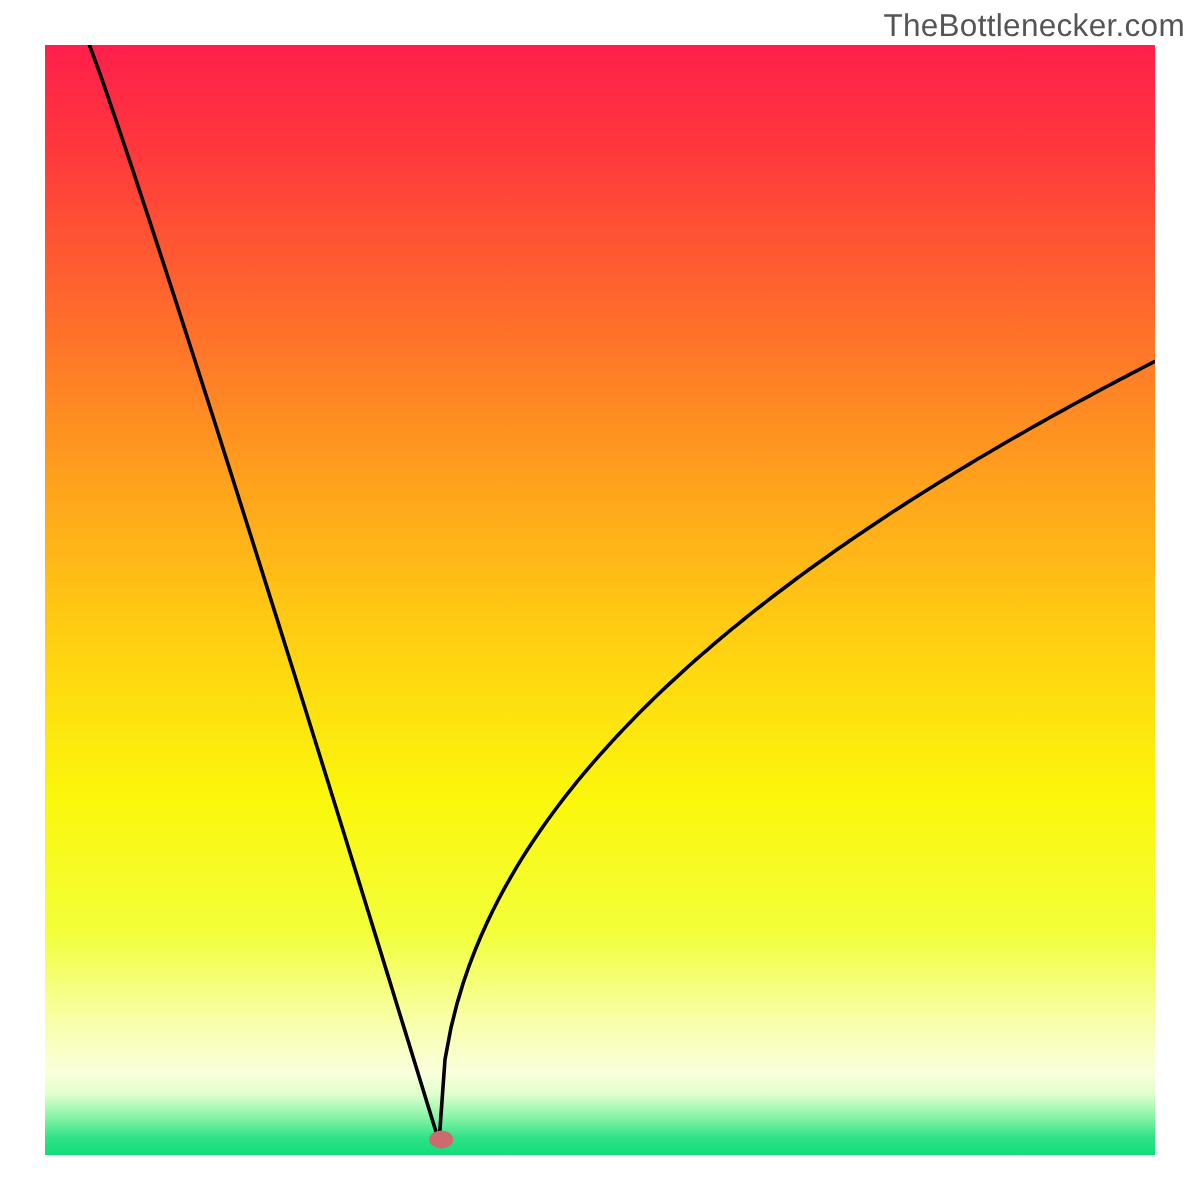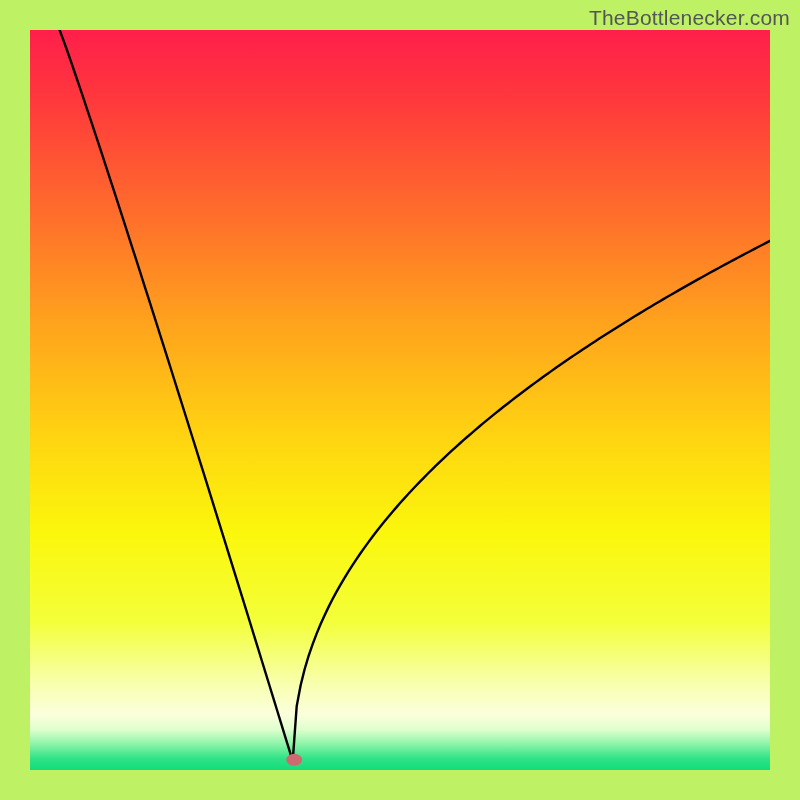--- a/index.html
+++ b/index.html
@@ -8,21 +8,21 @@
     width: 800px;
     height: 800px;
     overflow: hidden;
     background: #000;
     font-family: Arial, Helvetica, sans-serif;
   }
   .frame {
     position: relative;
     width: 800px;
     height: 800px;
-    background: #bef264;
+    background: #ffffff;
   }
   .plot {
     position: absolute;
     left: 30px;
     top: 30px;
     width: 740px;
     height: 740px;
     overflow: hidden;
   }
   .watermark {

